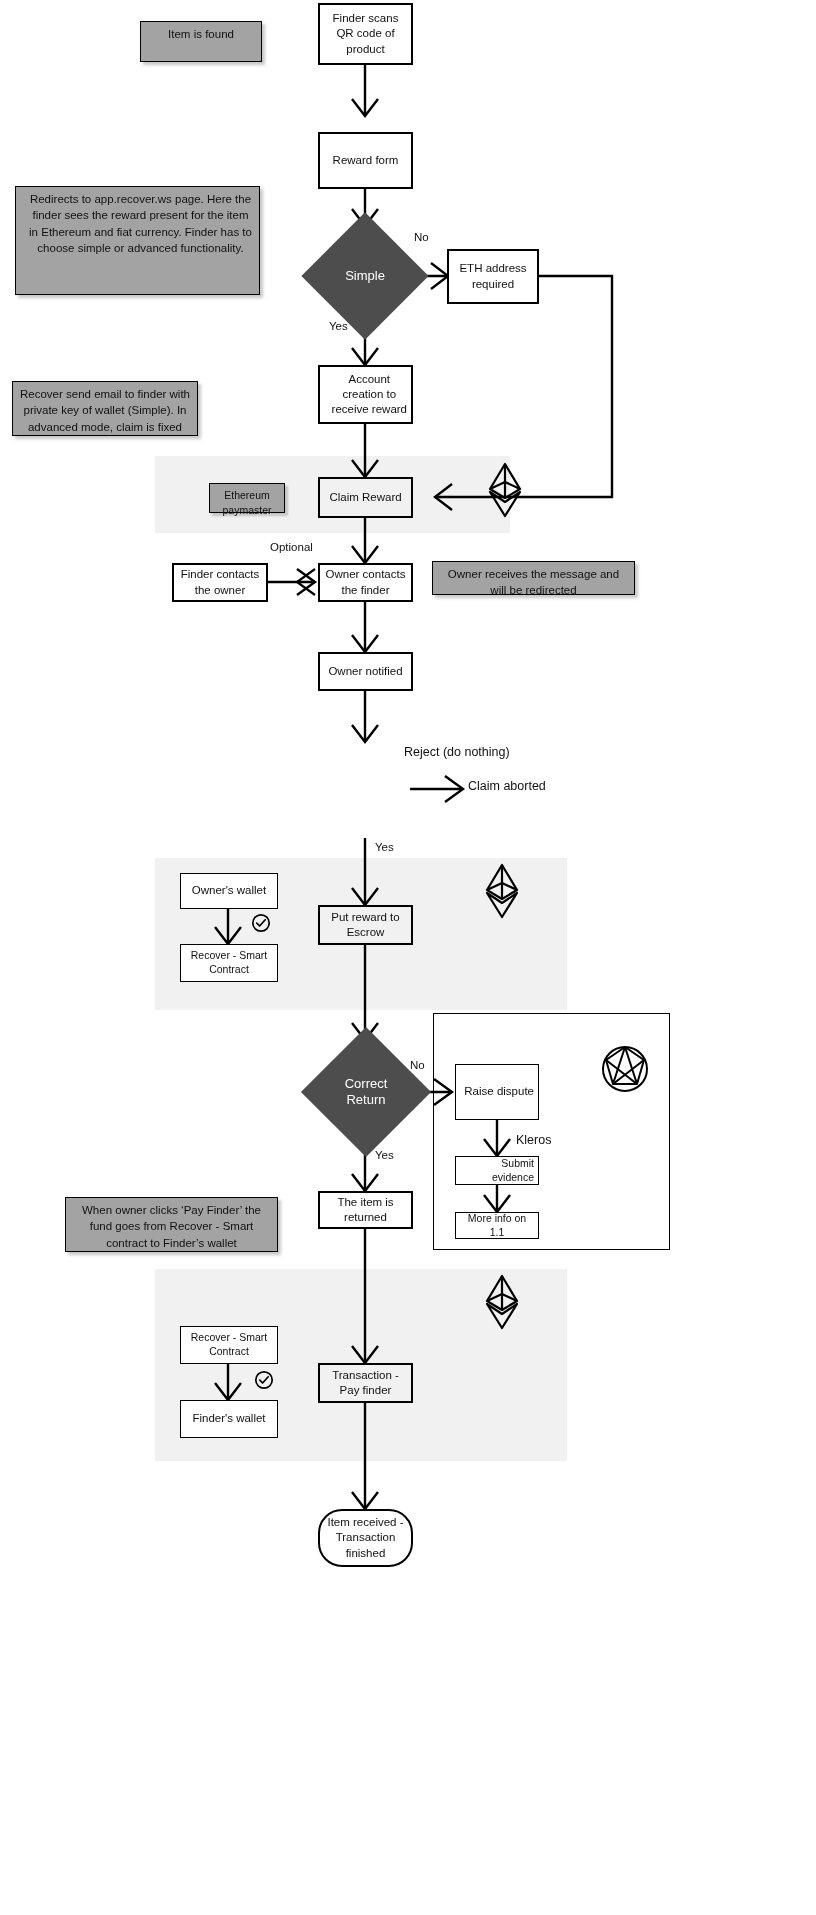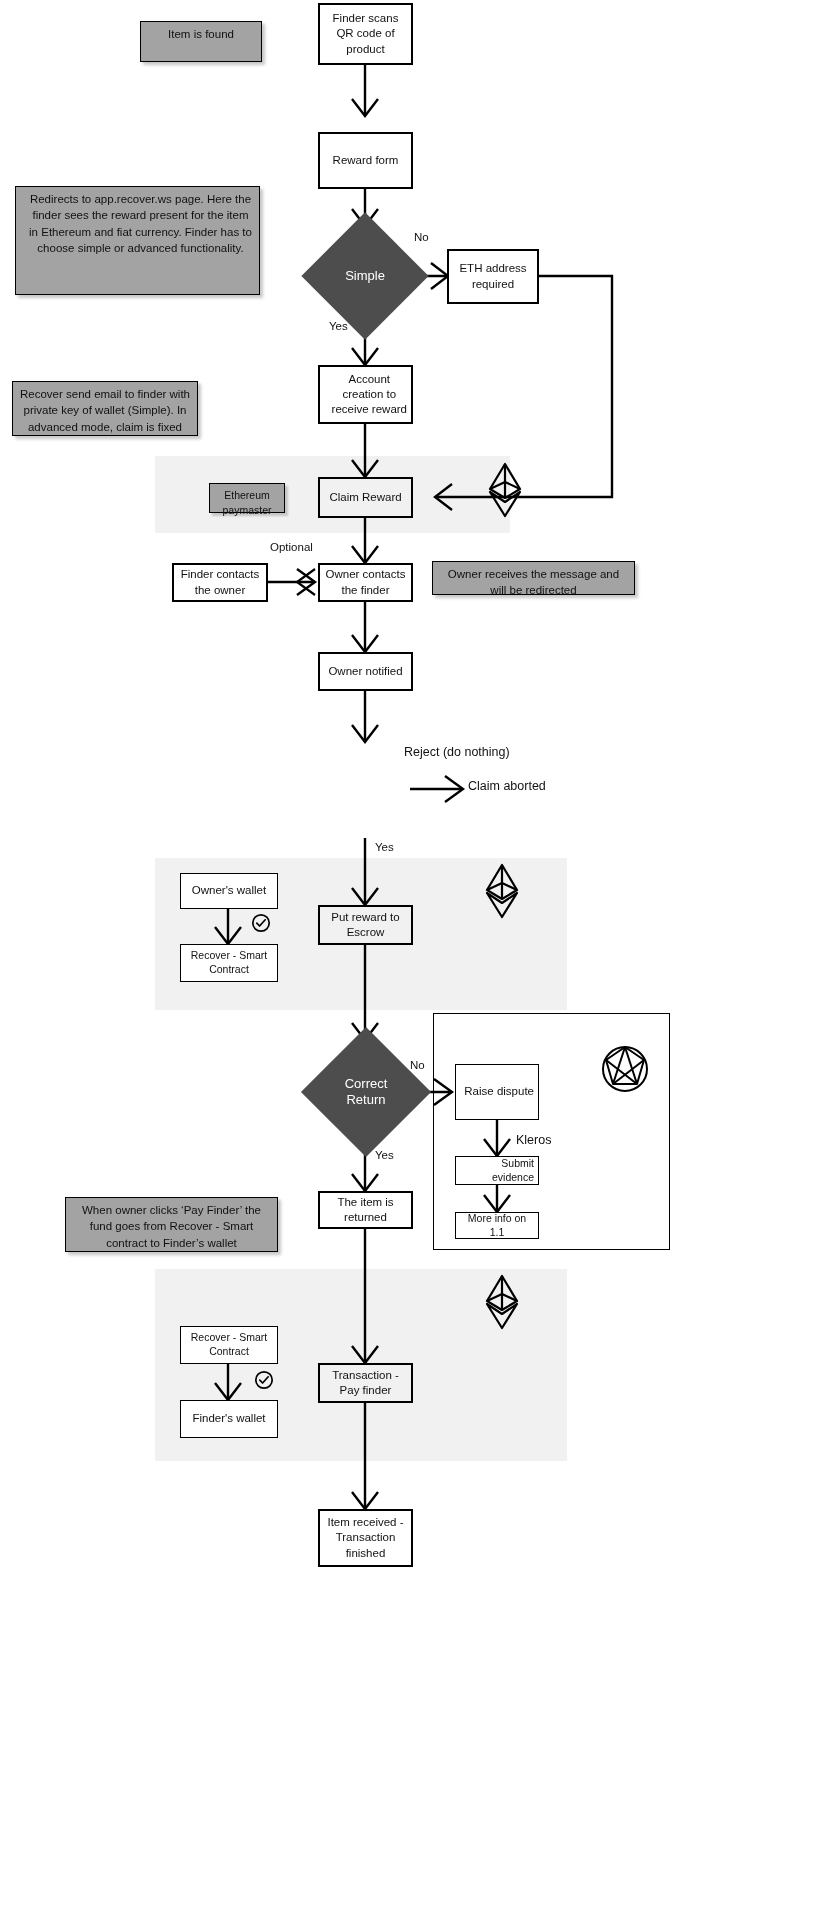--- a/index.html
+++ b/index.html
@@ -363,21 +363,21 @@
 
   <div class="node thin" style="left:180px; top:1400px; width:98px; height:38px; background:#fff;">
     <span>Finder's wallet</span>
   </div>
 
   <div class="node transparent" style="left:318px; top:1363px; width:95px; height:40px;">
     <span style="white-space:pre-line;">Transaction -
 Pay finder</span>
   </div>
 
-  <div class="node" style="left:318px; top:1509px; width:95px; height:58px;">
+  <div class="node" style="left:318px; top:1509px; width:95px; height:58px;border-radius:24px;">
     <span style="white-space:pre-line;">Item received -
 Transaction
 finished</span>
   </div>
 
   <div class="elabel" style="left:414px; top:231px;">
     <span>No</span>
   </div>
   <div class="elabel" style="left:329px; top:320px;">
     <span>Yes</span>

